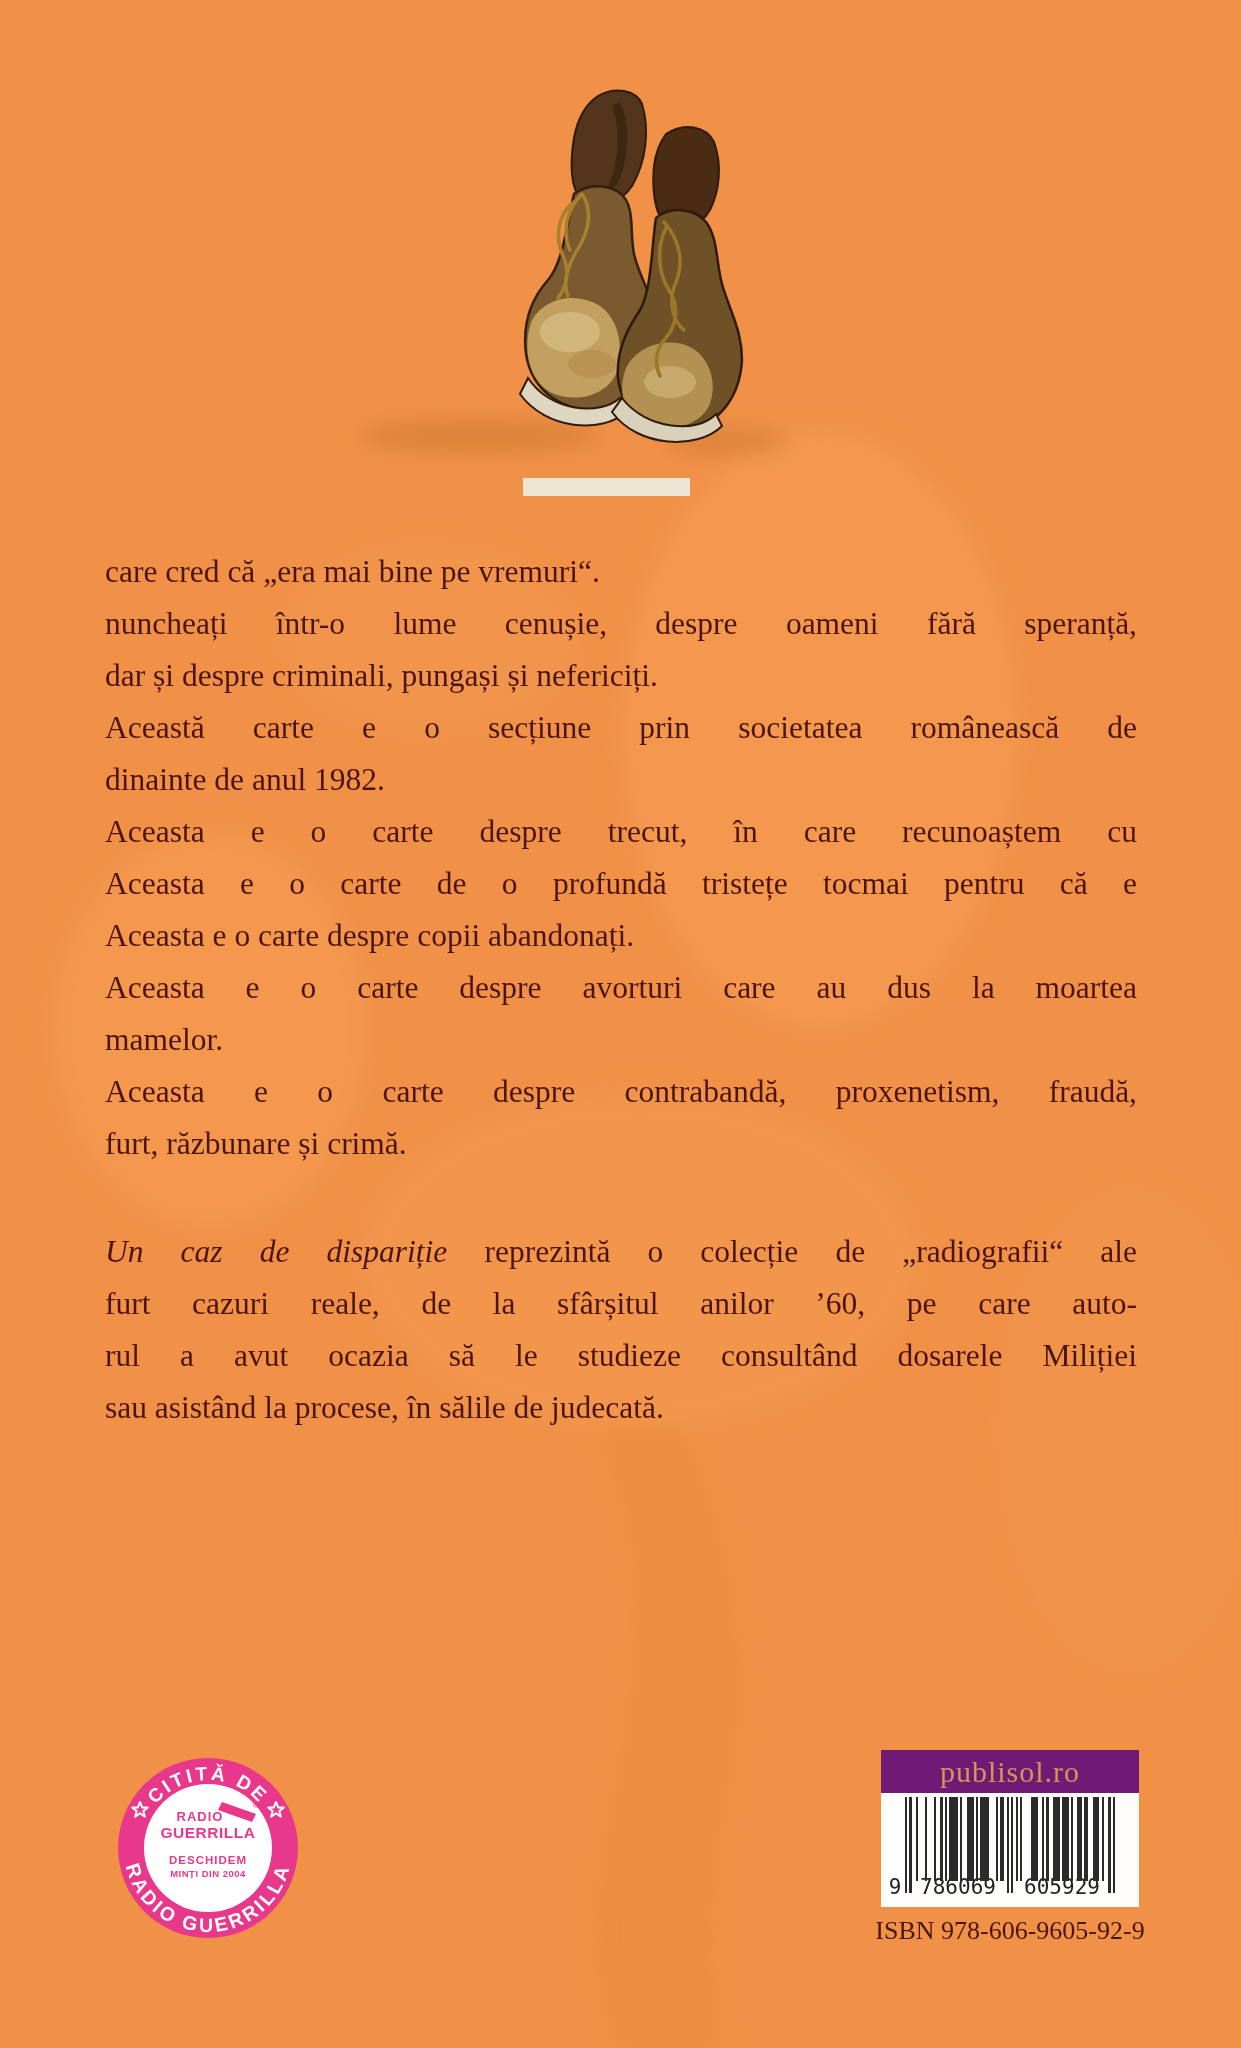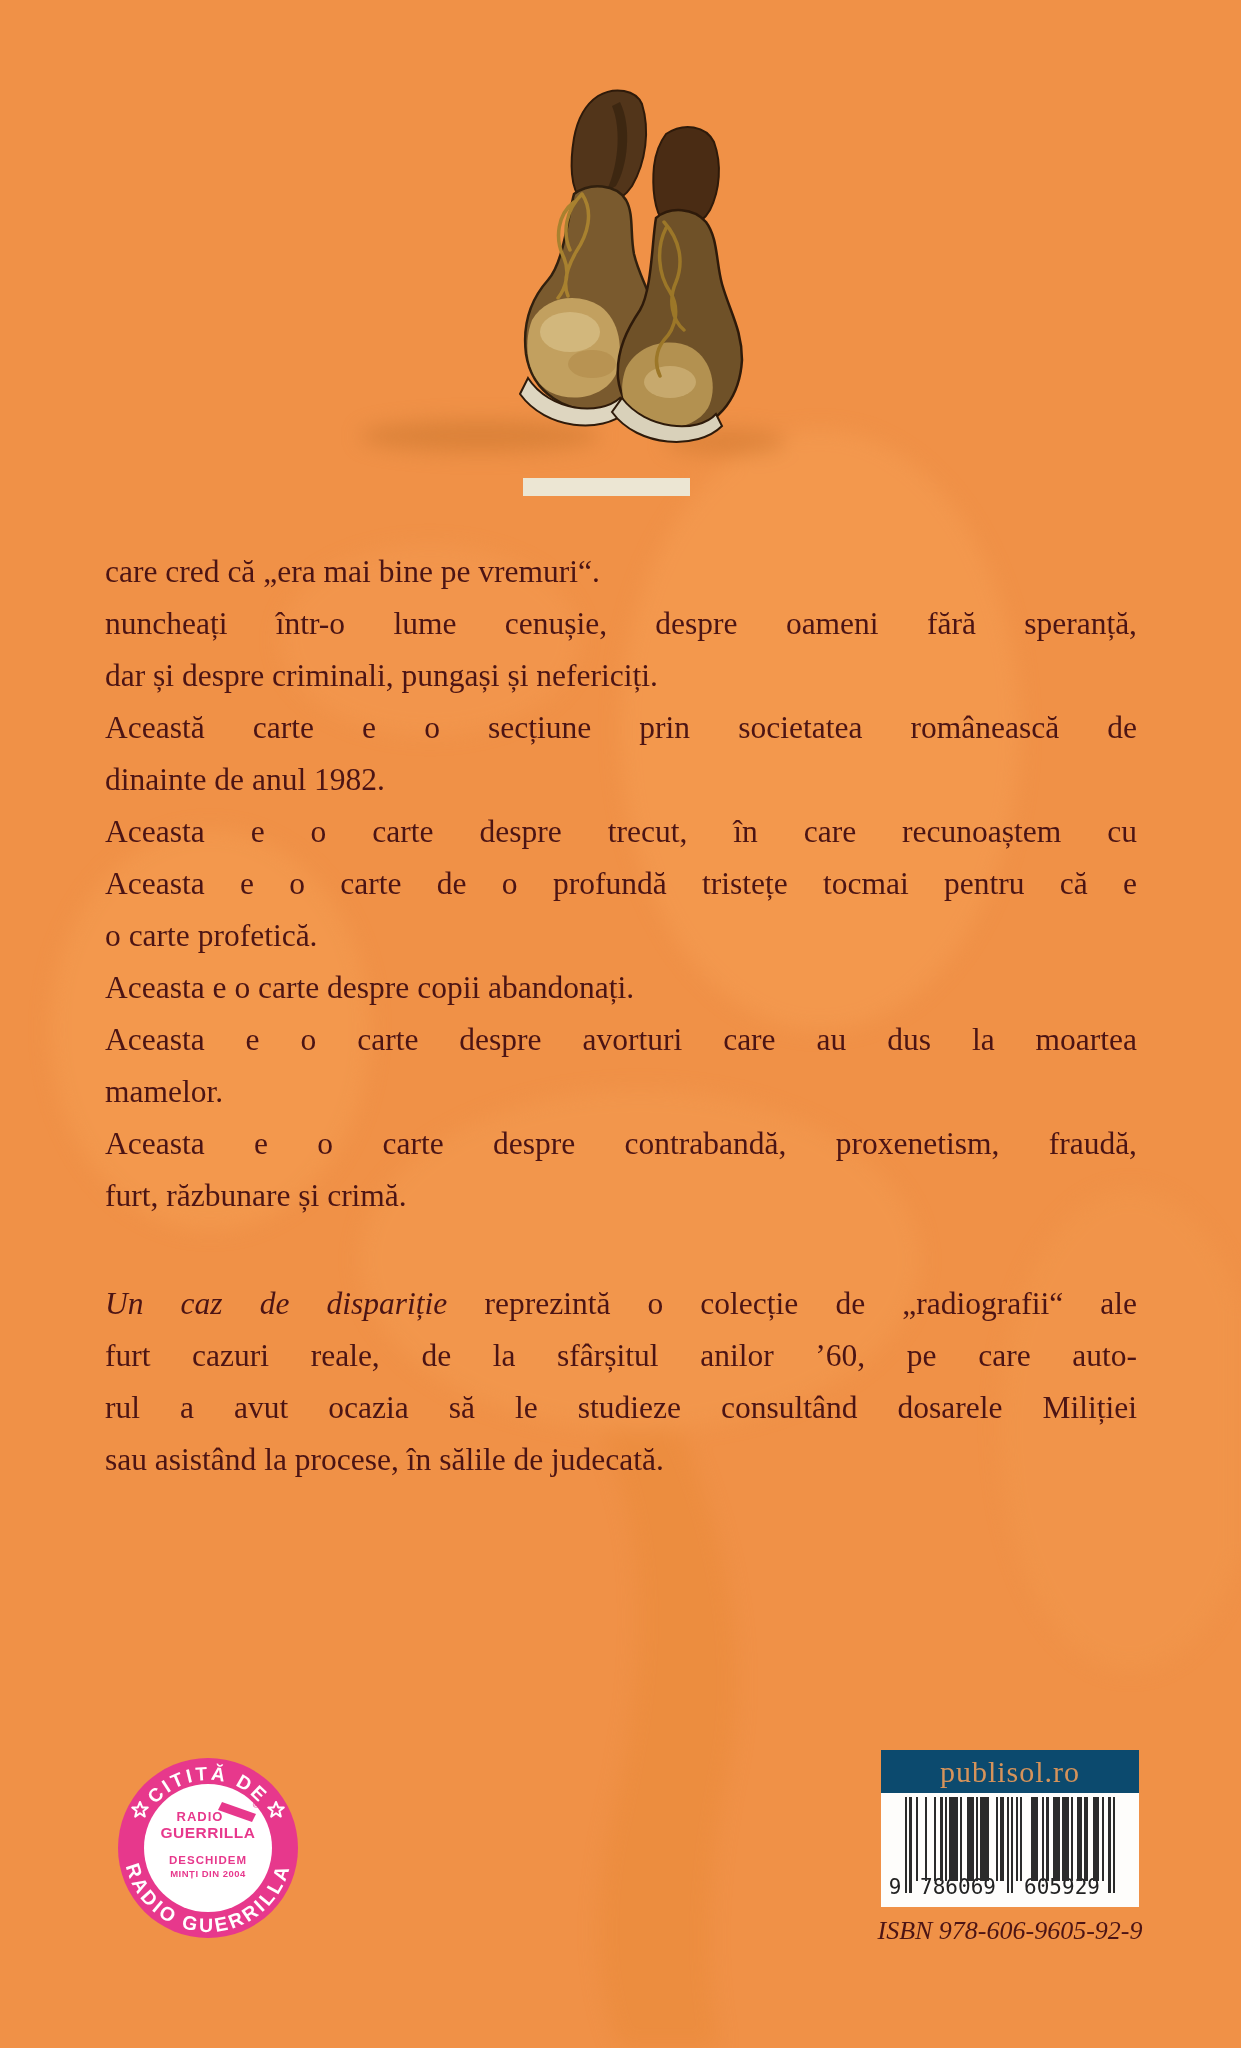--- a/index.html
+++ b/index.html
@@ -16,32 +16,32 @@
     position:absolute;left:105px;top:546px;width:1032px;
     font-size:31.5px;line-height:52px;color:#4c1414;
   }
   .line{height:52px;overflow:hidden;}
   .line.just{text-align:justify;text-align-last:justify;text-justify:inter-word;}
   .line em{}
   .line.gap{margin-top:56px;}
   .badge{position:absolute;left:116px;top:1756px;}
   .badge text{font-family:"Liberation Sans","DejaVu Sans",sans-serif;font-weight:bold;}
   .pubbox{position:absolute;left:881px;top:1750px;width:258px;height:157px;background:#fefdfb;}
-  .pubstrip{height:43px;background:#0c4a6e;display:flex;align-items:center;justify-content:center;}
+  .pubstrip{height:43px;background:#701a75;display:flex;align-items:center;justify-content:center;}
   .pubstrip span{font-size:30px;color:#d6935a;letter-spacing:1px;}
   .barcode{position:absolute;left:24px;top:47px;width:210px;height:96px;}
   .bar{position:absolute;top:0;background:#2b2b2b;}
   .bc-digits span{
     position:absolute;top:78px;transform:translateX(-50%);
     font-family:"DejaVu Sans Mono","Liberation Mono",monospace;
     font-size:21px;color:#222;background:transparent;
   }
   .isbn{
     position:absolute;left:856px;top:1916px;width:308px;text-align:center;
-    font-size:26px;color:#4c1414;font-style:italic;
+    font-size:26px;color:#4c1414;
   }
 </style>
 </head>
 <body>
 
 <div class="page">
 
   <svg class="watermark" viewBox="0 0 1241 2048" aria-hidden="true">
     <ellipse cx="820" cy="730" rx="200" ry="300" fill="#f7a258" opacity="0.40"></ellipse>
     <ellipse cx="430" cy="640" rx="150" ry="95" fill="#f7a258" opacity="0.28"></ellipse>
@@ -75,21 +75,20 @@
   <div class="divider"></div>
 
   <div class="body-text" id="body-text">
       <div class="line"><span>care cred că „era mai bine pe vremuri“.</span></div>
       <div class="line just"><span>nuncheați într-o lume cenușie, despre oameni fără speranță,</span></div>
       <div class="line"><span>dar și despre criminali, pungași și nefericiți.</span></div>
       <div class="line just"><span>Această carte e o secțiune prin societatea românească de</span></div>
       <div class="line"><span>dinainte de anul 1982.</span></div>
       <div class="line just"><span>Aceasta e o carte despre trecut, în care recunoaștem cu</span></div>
       <div class="line just"><span>Aceasta e o carte de o profundă tristețe tocmai pentru că e</span></div>
-      <div class="line"><span>o carte profetică.</span></div>
       <div class="line"><span>Aceasta e o carte despre copii abandonați.</span></div>
       <div class="line just"><span>Aceasta e o carte despre avorturi care au dus la moartea</span></div>
       <div class="line"><span>mamelor.</span></div>
       <div class="line just"><span>Aceasta e o carte despre contrabandă, proxenetism, fraudă,</span></div>
       <div class="line"><span>furt, răzbunare și crimă.</span></div>
       <div class="line just gap"><em>Un caz de dispariție</em><span> reprezintă o colecție de „radiografii“ ale</span></div>
       <div class="line just"><span>furt cazuri reale, de la sfârșitul anilor ’60, pe care auto-</span></div>
       <div class="line just"><span>rul a avut ocazia să le studieze consultând dosarele Miliției</span></div>
       <div class="line"><span>sau asistând la procese, în sălile de judecată.</span></div>
     </div>

